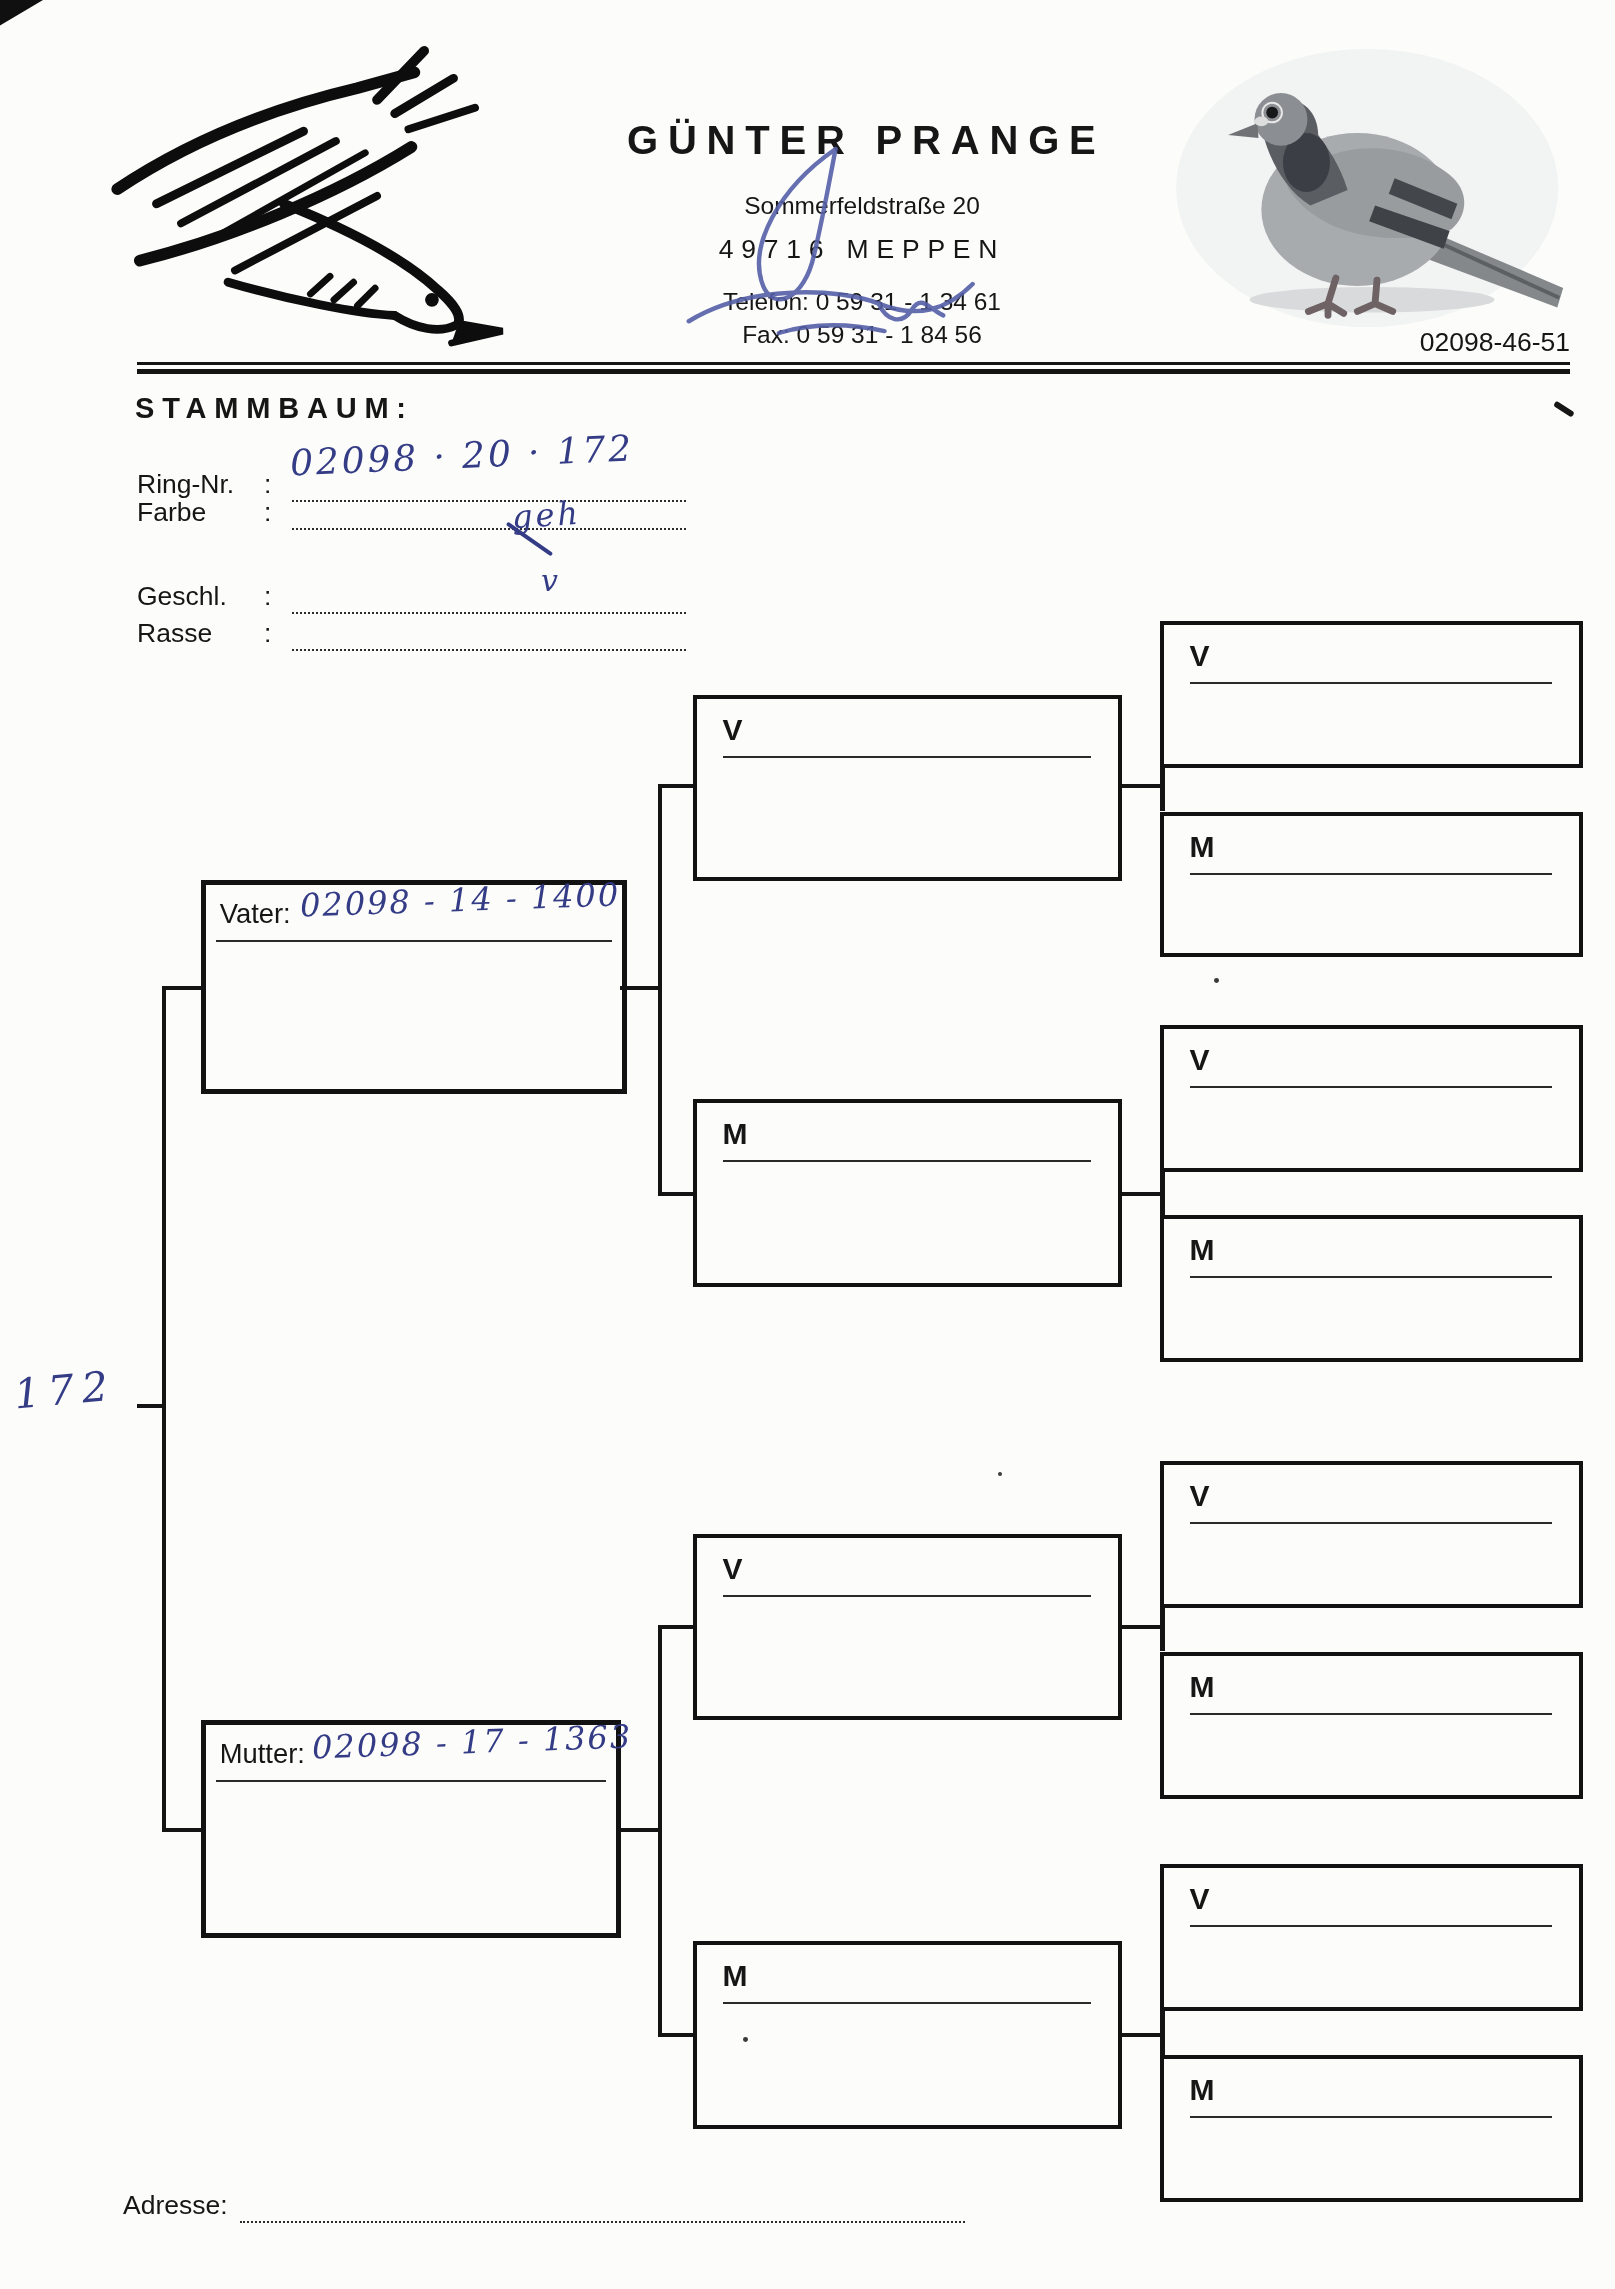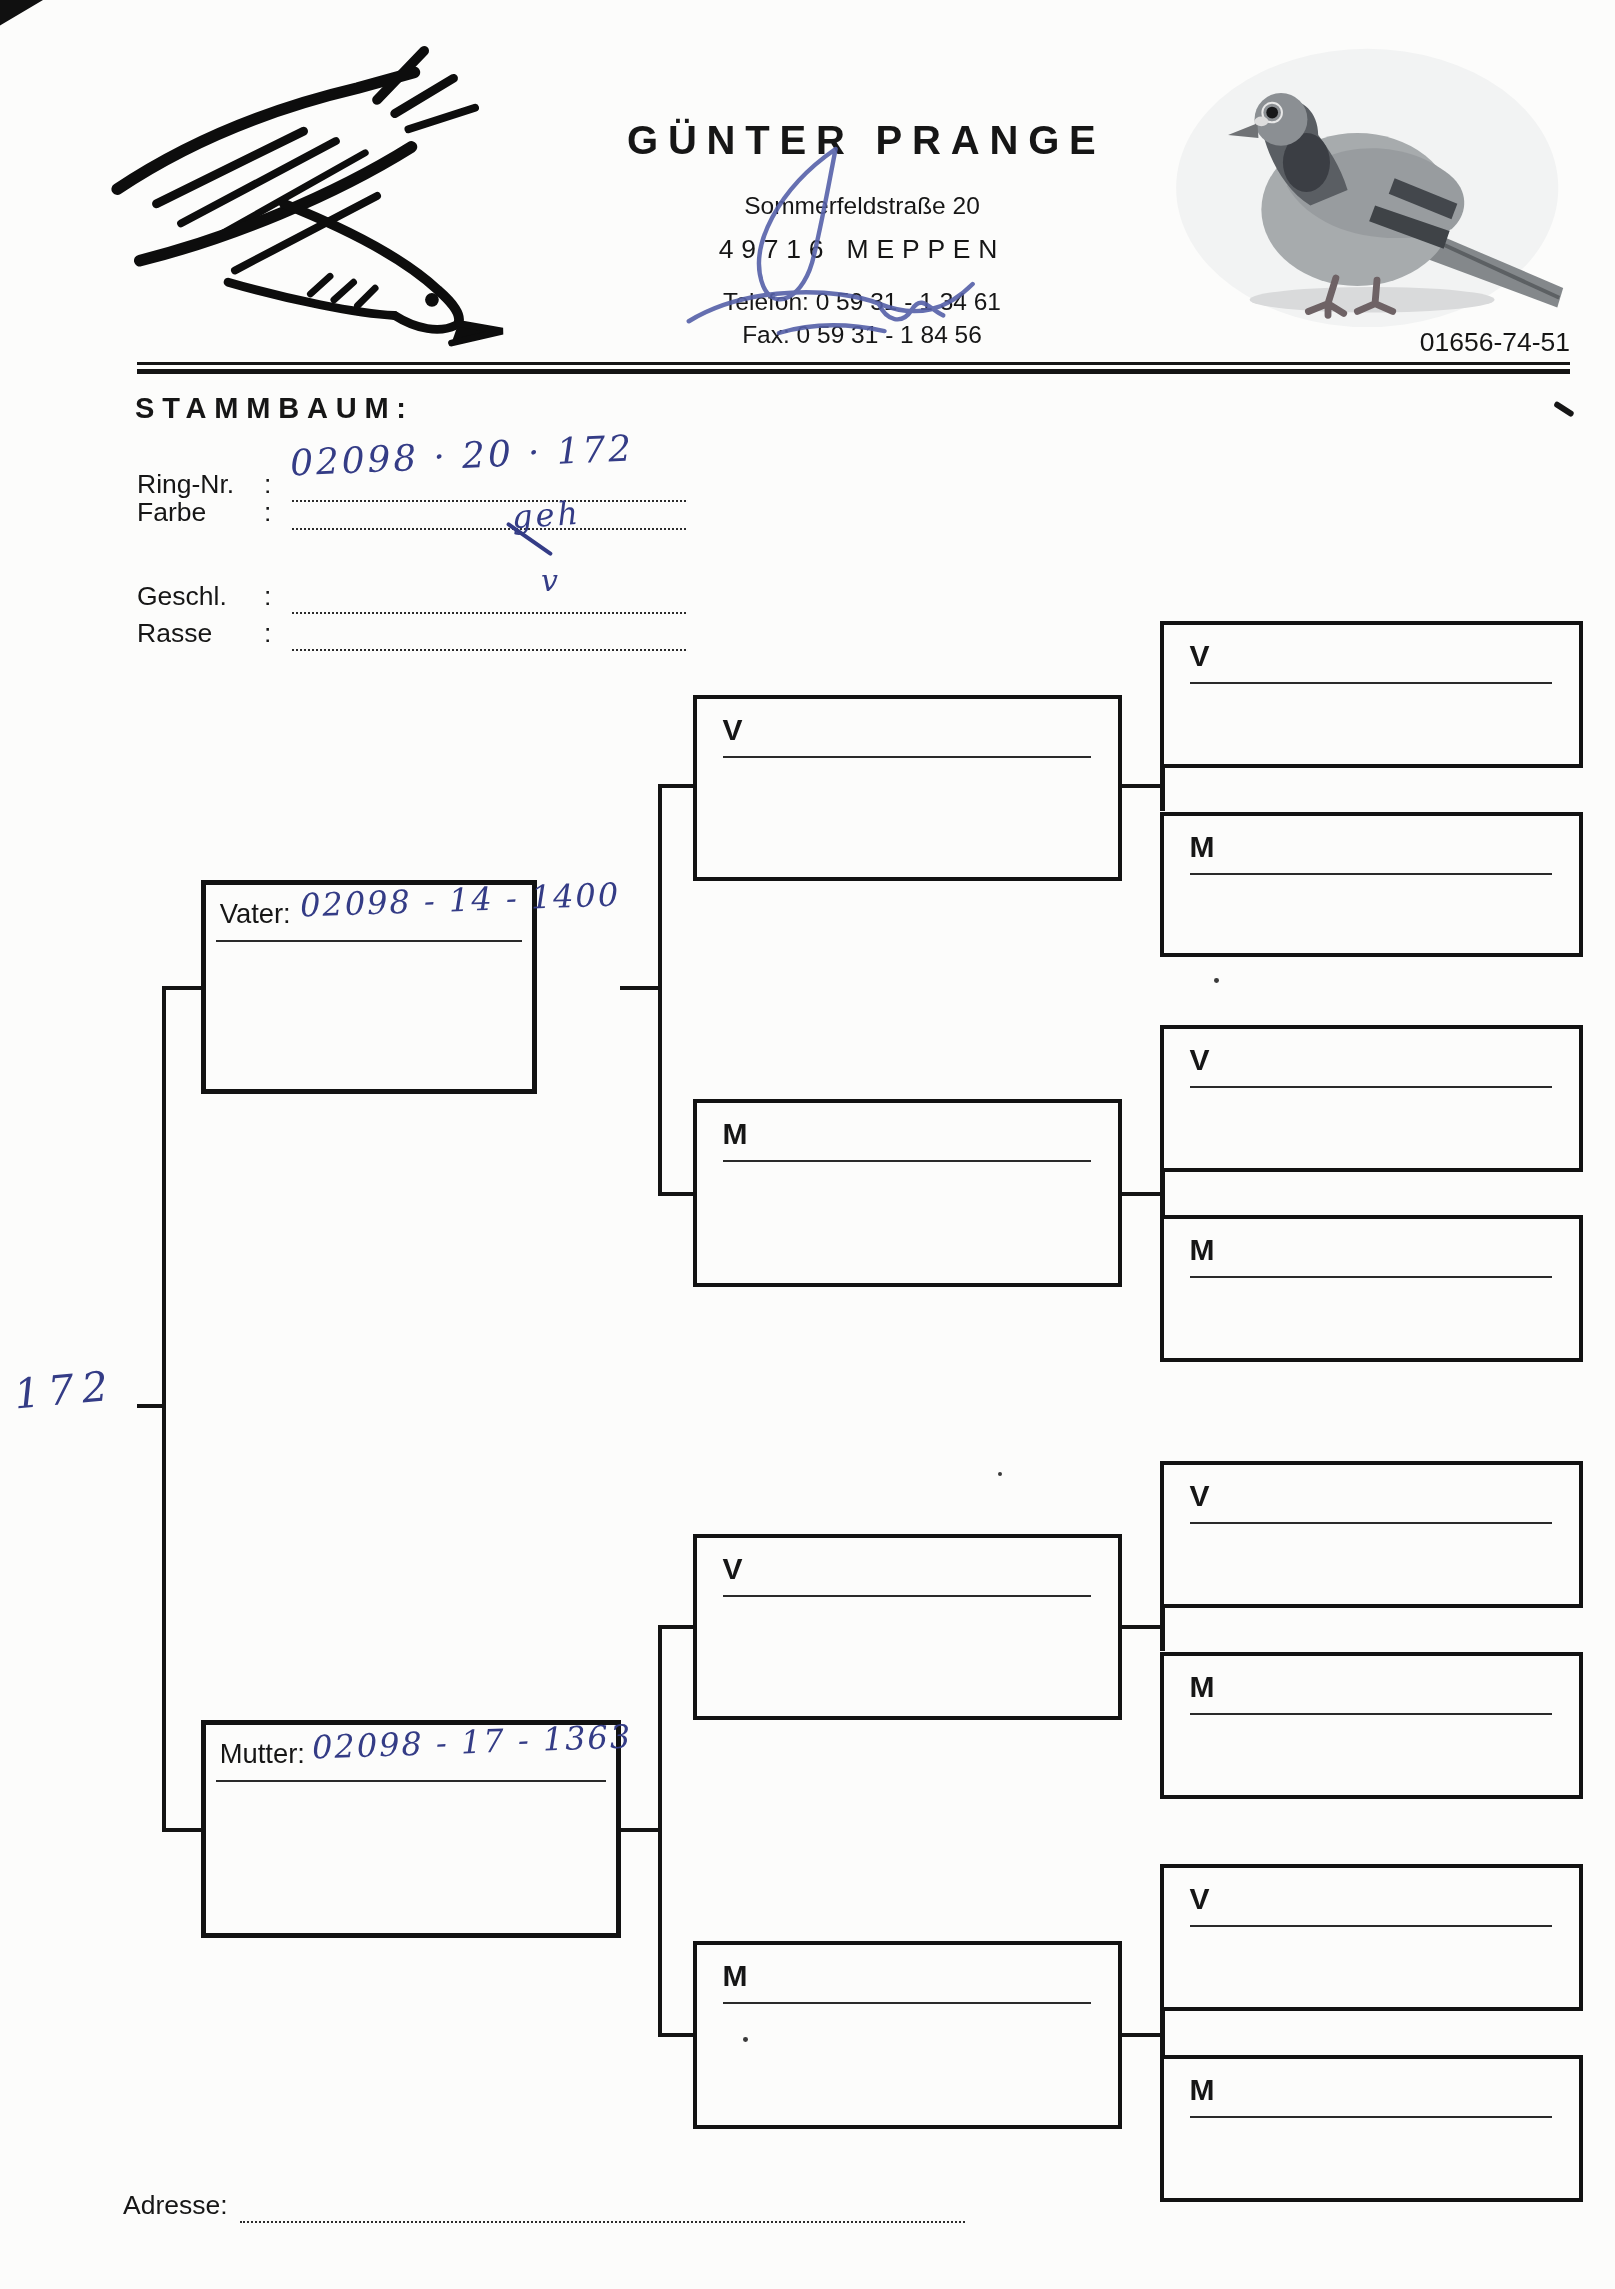--- a/index.html
+++ b/index.html
@@ -113,21 +113,21 @@
     <circle cx="112" cy="80" r="27" fill="#8b8f93"></circle>
     <circle cx="103" cy="73" r="6" fill="#17181a"></circle>
     <circle cx="103" cy="73" r="10" fill="none" stroke="#e8e8e8" stroke-width="2"></circle>
     <path d="M88 84 L58 96 L89 99 Z" fill="#707275"></path>
     <ellipse cx="92" cy="82" rx="7" ry="5" fill="#dddddd"></ellipse>
     <g stroke="#6e6265" stroke-width="7" fill="none" stroke-linecap="round">
       <path d="M168 242 L160 268 M160 268 L140 276 M160 268 L176 278 M160 268 L160 280"></path>
       <path d="M210 244 L208 268 M208 268 L190 276 M208 268 L226 276"></path>
     </g>
   </svg>
-  <div class="photo-ring">01656-74-51</div>
+  <div class="photo-ring">02098-46-51</div>
 
   <div class="hline" style="left:137px; top:362px; width:1433px; height:2.9px;"></div>
   <div class="hline" style="left:137px; top:369px; width:1433px; height:4.9px;"></div>
 
   <div class="heading">STAMMBAUM:</div>
 
   <div class="field-row" style="top:469px;">
     <span class="f-label">Ring-Nr.</span>
     <span class="f-colon">:</span>
     <div class="f-dots"></div>
@@ -171,21 +171,21 @@
 
   <div class="hline" style="left:620px; top:1828px; width:41px; height:3.9px;"></div>
   <div class="vline" style="left:658px; top:1625px; width:3.9px; height:412px;"></div>
   <div class="hline" style="left:658px; top:1625px; width:37px; height:3.9px;"></div>
   <div class="hline" style="left:658px; top:2033px; width:37px; height:3.9px;"></div>
   <div class="hline" style="left:1122px; top:1625px; width:39px; height:3.9px;"></div>
   <div class="hline" style="left:1122px; top:2033px; width:39px; height:3.9px;"></div>
   <div class="vline" style="left:1160px; top:1608px; width:4.9px; height:43px;"></div>
   <div class="vline" style="left:1160px; top:2011px; width:4.9px; height:44px;"></div>
 
-  <div class="pbox thick" style="left:201px; top:880px; width:336px; height:214px;">
+  <div class="pbox thick" style="left:201px; top:880px; width:426px; height:214px;">
     <span class="parent-label">Vater:</span>
     <span class="hw" style="left:94px; top:-3.9px; font-size:32px; transform:rotate(-2deg); letter-spacing:2px;">02098 - 14 - 1400</span>
     <div class="parent-line"></div>
   </div>
 
   <div class="pbox thick" style="left:201px; top:1720px; width:420px; height:218px;">
     <span class="parent-label">Mutter:</span>
     <span class="hw" style="left:106px; top:-2px; font-size:32px; transform:rotate(-2deg); letter-spacing:2px;">02098 - 17 - 1363</span>
     <div class="parent-line"></div>
   </div>

